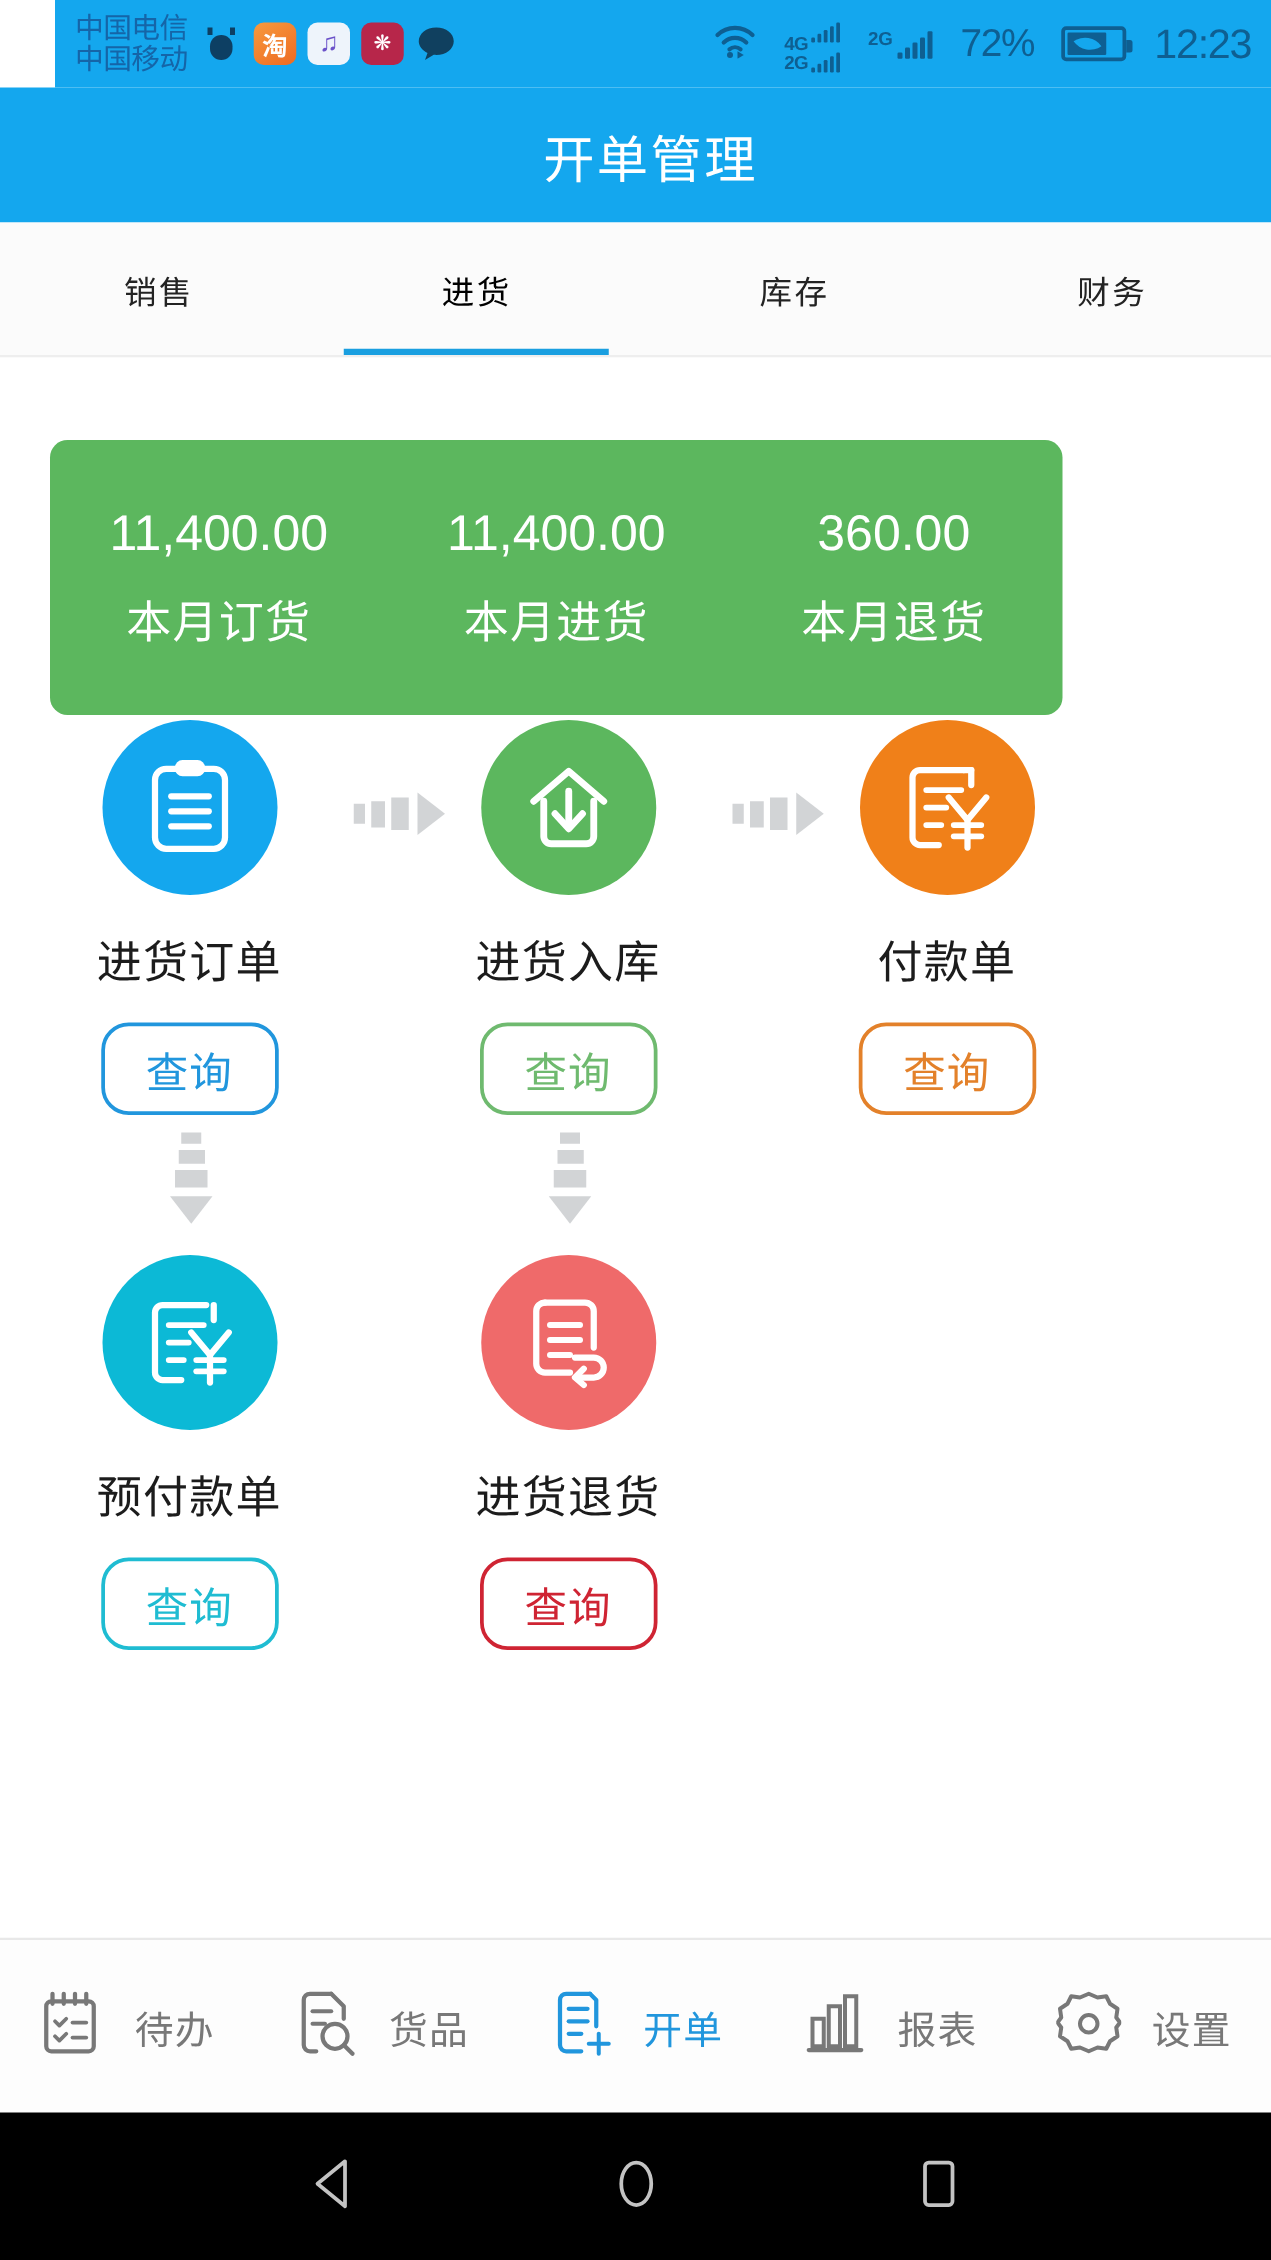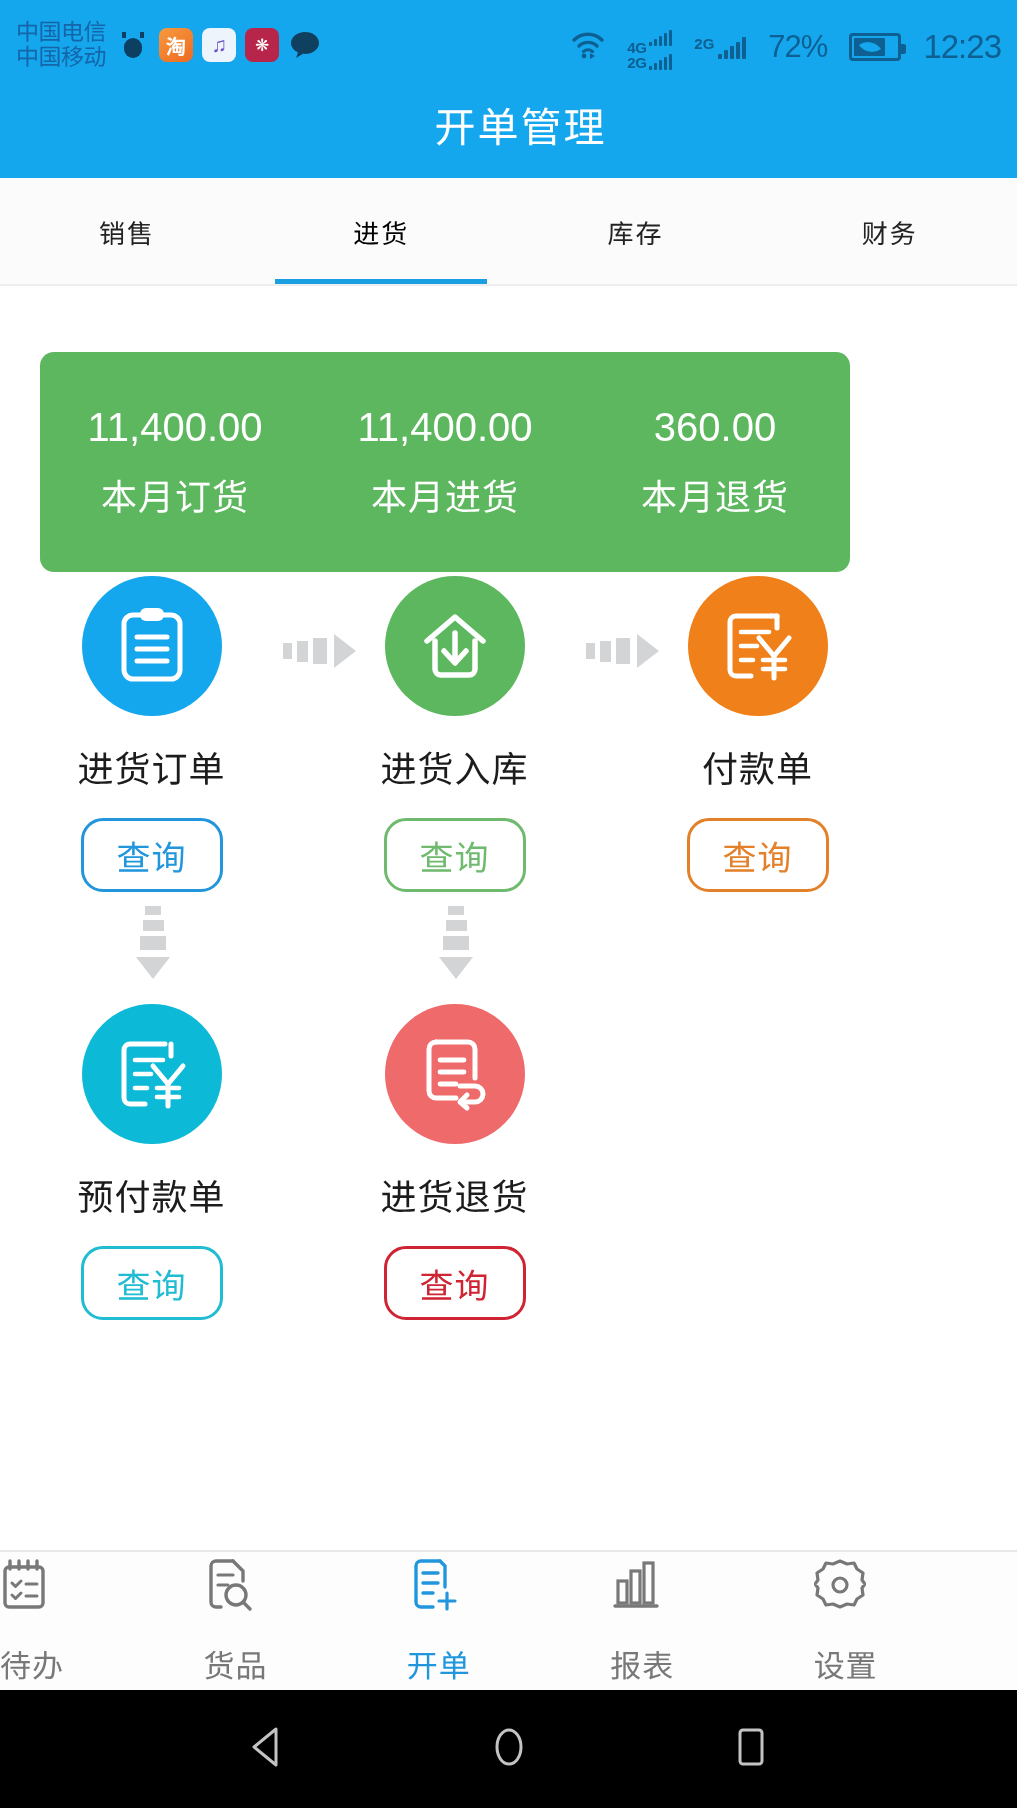--- a/index.html
+++ b/index.html
@@ -19,24 +19,25 @@
     background: #ffffff;
     display: flex;
     flex-direction: column;
   }
 
   
   .status-bar {
     height: 70px;
     background: #14a7ee;
     display: flex;
-    align-items: flex-end;
+    align-items: center;
     padding: 0 16px;
     flex: none;
     position: relative;
+    margin-left: 44px;
   }
   .status-left {
     display: flex;
     align-items: center;
     gap: 10px;
   }
   .carriers {
     display: flex;
     flex-direction: column;
     justify-content: center;
@@ -251,22 +252,22 @@
   
   .bottom-nav {
     height: 140px;
     background: #fdfdfd;
     border-top: 2px solid #e8e8e8;
     display: flex;
     flex: none;
   }
   .nav-item {
     flex: 1;
-    display: flex; flex-direction: column;
-    align-items: flex-start; justify-content: center;
+    display: flex; flex-direction: row;
+    align-items: center; justify-content: center;
     gap: 24px;
     color: #787878;
     cursor: pointer;
   }
   .nav-item.active { color: #2196dd; }
   .nav-label { font-size: 31px; letter-spacing: 1px; }
 
   
   .android-nav {
     height: 118px;

